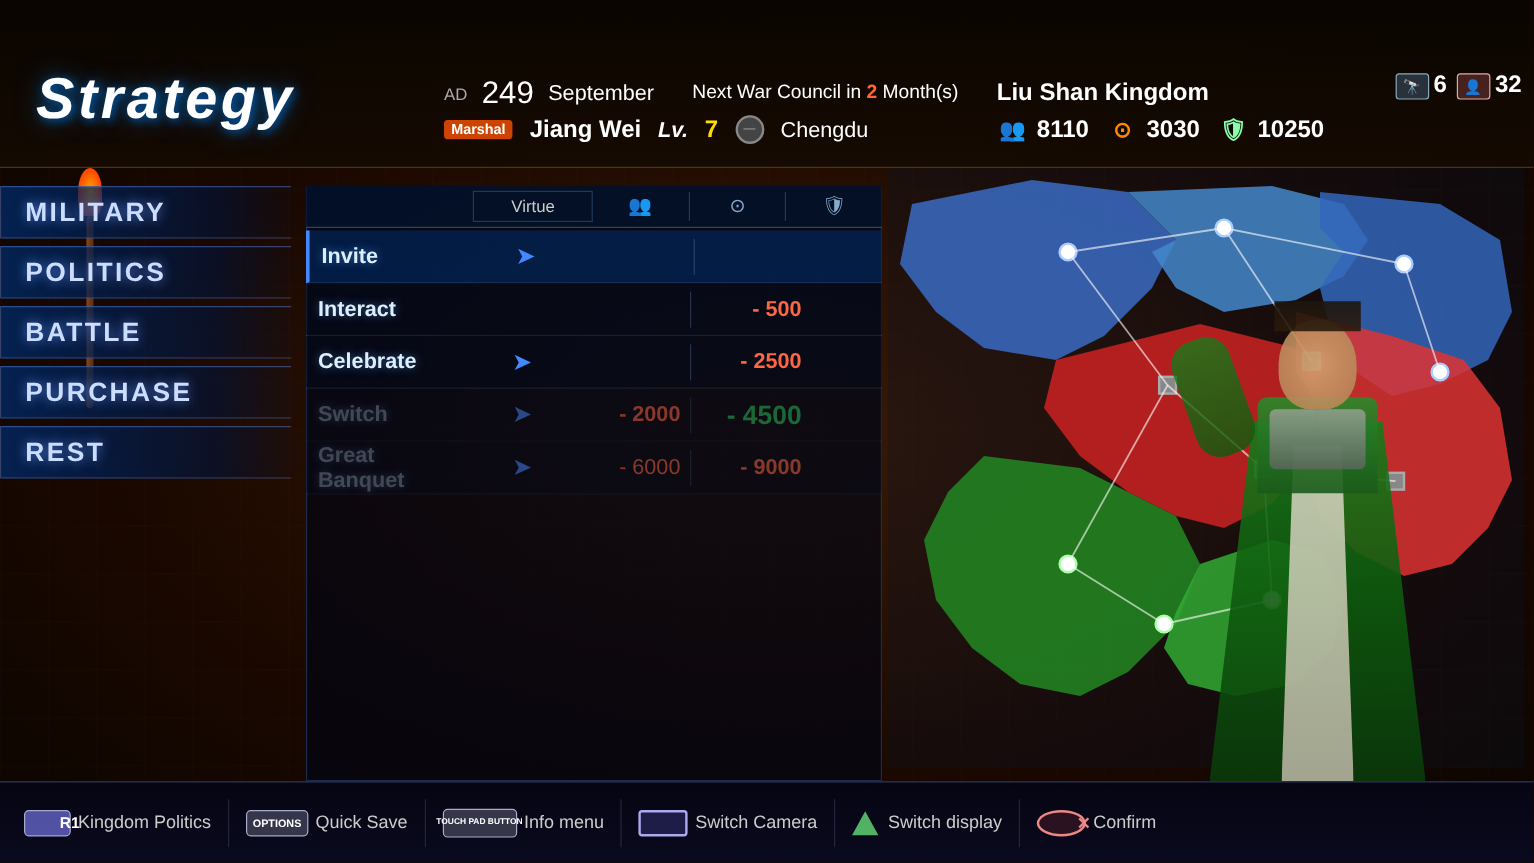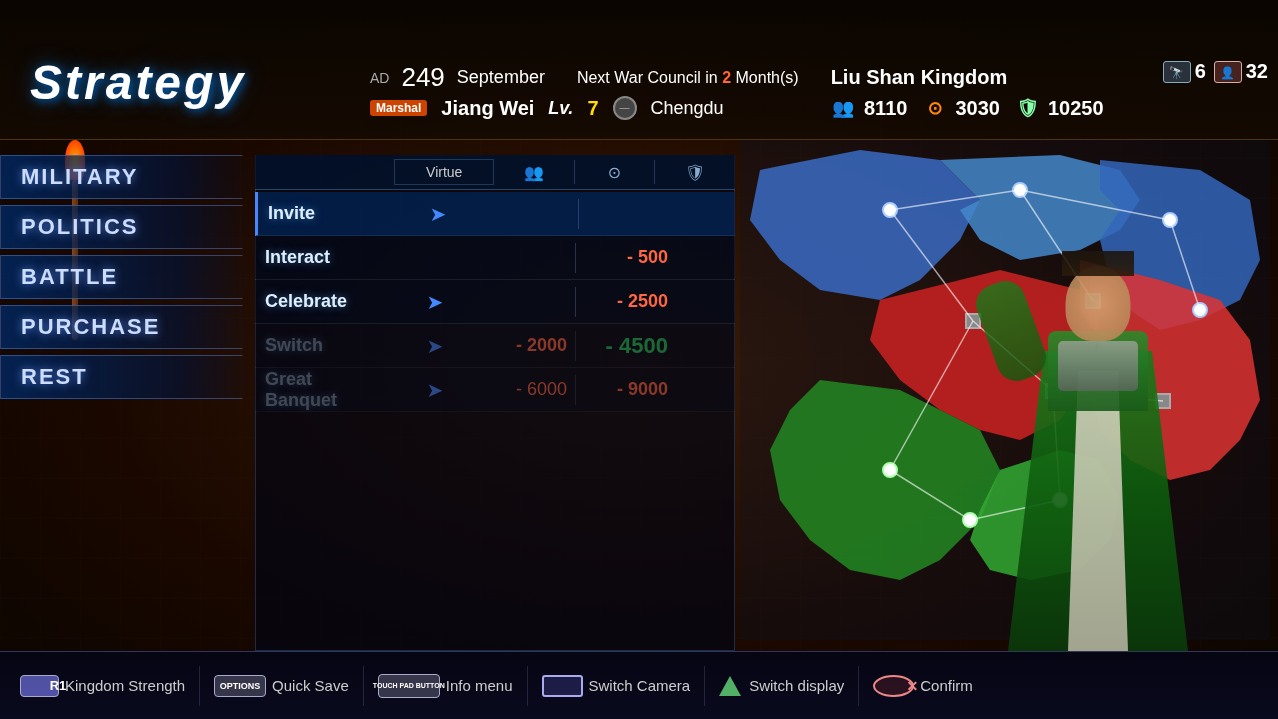--- a/index.html
+++ b/index.html
@@ -700,21 +700,21 @@
     <div style="position:absolute; bottom:375px; left:50%; transform:translateX(-50%); width:72px; height:45px; background:linear-gradient(180deg, #111 0%, #2a1a0a 100%); border-radius:50% 50% 0 0; opacity:0.9;"></div>
 
     <div style="position:absolute; bottom:270px; left:15%; width:50px; height:100px; background:linear-gradient(180deg, #1a7a1a, #0d5a0d); border-radius:20px; transform:rotate(-20deg); opacity:0.8;"></div>
   </div>
 </div>
 
 <div class="bottom-bar">
 
   <div class="bottom-btn">
     <span class="btn-badge r1">R1</span>
-    <span>Kingdom Strength</span>
+    <span>Kingdom Politics</span>
   </div>
   <div class="bottom-separator"></div>
 
   <div class="bottom-btn">
     <span class="btn-badge options" style="font-size:9px; padding:2px 3px; display:inline-flex; align-items:center; justify-content:center; width:52px; height:22px; background:rgba(60,60,80,0.9); border:1px solid #aac; border-radius:4px; color:#fff; font-weight:bold;">OPTIONS</span>
     <span>Quick Save</span>
   </div>
   <div class="bottom-separator"></div>
 
   <div class="bottom-btn">

